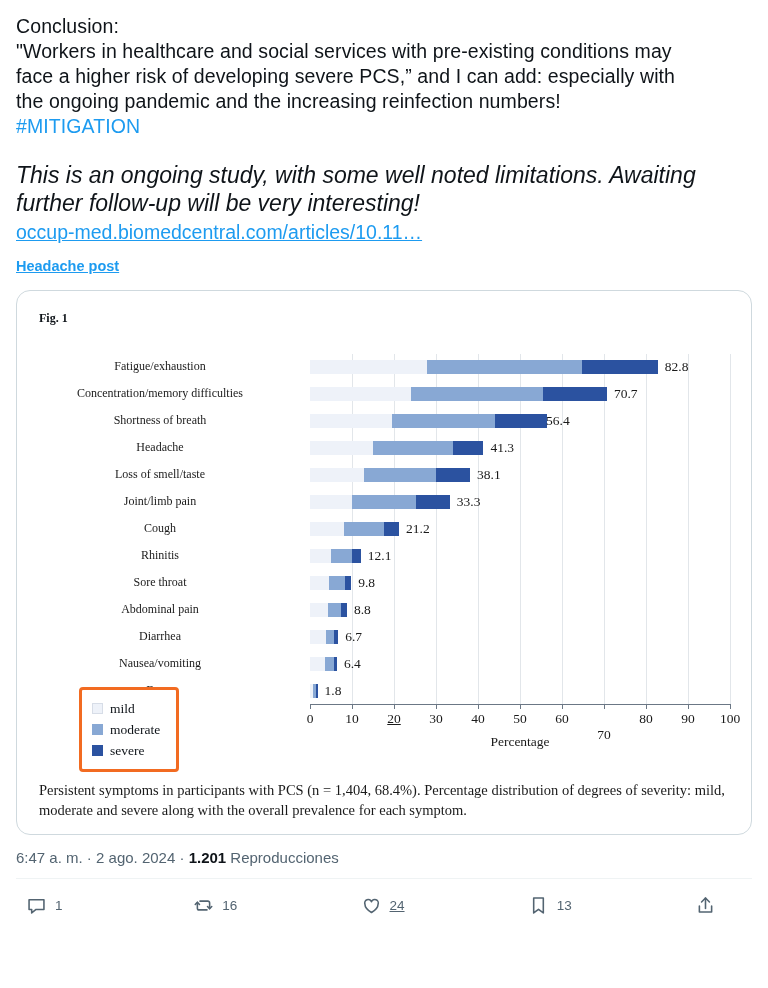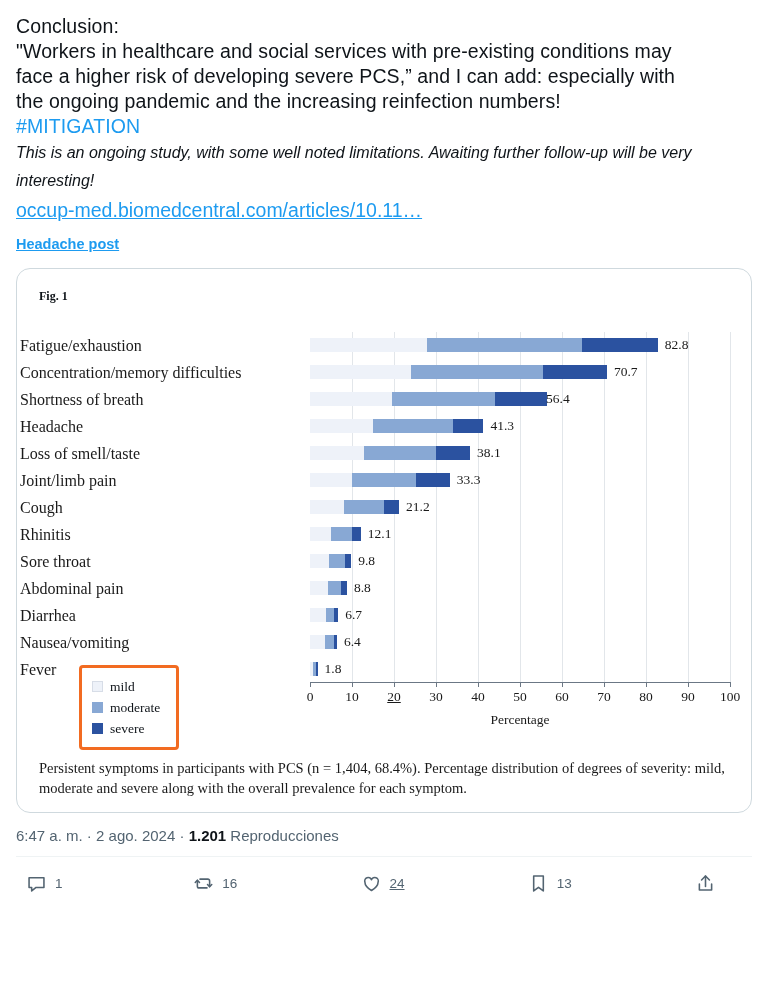--- a/index.html
+++ b/index.html
@@ -20,22 +20,23 @@
   .post-text {
     font-size: 19.5px;
     line-height: 25px;
     padding-top: 14px;
     letter-spacing: 0.1px;
   }
   .post-text .line { display: block; }
   .hashtag { color: #1d9bf0; }
   .italic-block {
     font-style: italic;
-    font-size: 16px;
+    font-size: 23px;
     line-height: 28px;
+    margin-top: 22px;
   }
   .link {
     color: #1d9bf0;
     font-size: 19.5px;
     line-height: 28px;
     display: block;
     margin-top: 1px;
   }
   .translate {
     color: #1d9bf0;
@@ -116,23 +117,23 @@
     left: 0;
     height: 14px;
   }
   .seg { position: absolute; top: 0; height: 14px; }
   .seg.mild     { background: #eef2f9; }
   .seg.moderate { background: #88a8d4; }
   .seg.severe   { background: #2b52a0; }
   .cat-label {
     position: absolute;
     width: 280px;
-    text-align: left;
-    font-family: "Liberation Serif", serif;
-    font-size: 16px;
+    text-align: center;
+    font-family: "Liberation Serif", serif;
+    font-size: 12px;
     color: #1a1a1a;
     white-space: nowrap;
   }
   .val-label {
     position: absolute;
     font-family: "Liberation Serif", serif;
     font-size: 13.5px;
     color: #1a1a1a;
     white-space: nowrap;
     text-align: center;
@@ -243,21 +244,21 @@
           <div class="tick" style="left: 168px;"></div>
           <div class="tick-label" style="left: 168px;">40</div>
           <div class="gridline" style="left: 210px;"></div>
           <div class="tick" style="left: 210px;"></div>
           <div class="tick-label" style="left: 210px;">50</div>
           <div class="gridline" style="left: 252px;"></div>
           <div class="tick" style="left: 252px;"></div>
           <div class="tick-label" style="left: 252px;">60</div>
           <div class="gridline" style="left: 294px;"></div>
           <div class="tick" style="left: 294px;"></div>
-          <div class="tick-label" style="left: 294px;">70</div>
+          <div class="tick-label" style="left: 294px; margin-top: 16px;">70</div>
           <div class="gridline" style="left: 336px;"></div>
           <div class="tick" style="left: 336px;"></div>
           <div class="tick-label" style="left: 336px;">80</div>
           <div class="gridline" style="left: 378px;"></div>
           <div class="tick" style="left: 378px;"></div>
           <div class="tick-label" style="left: 378px;">90</div>
           <div class="gridline" style="left: 420px;"></div>
           <div class="tick" style="left: 420px;"></div>
           <div class="tick-label" style="left: 420px;">100</div>
           <div class="x-title">Percentage</div>

